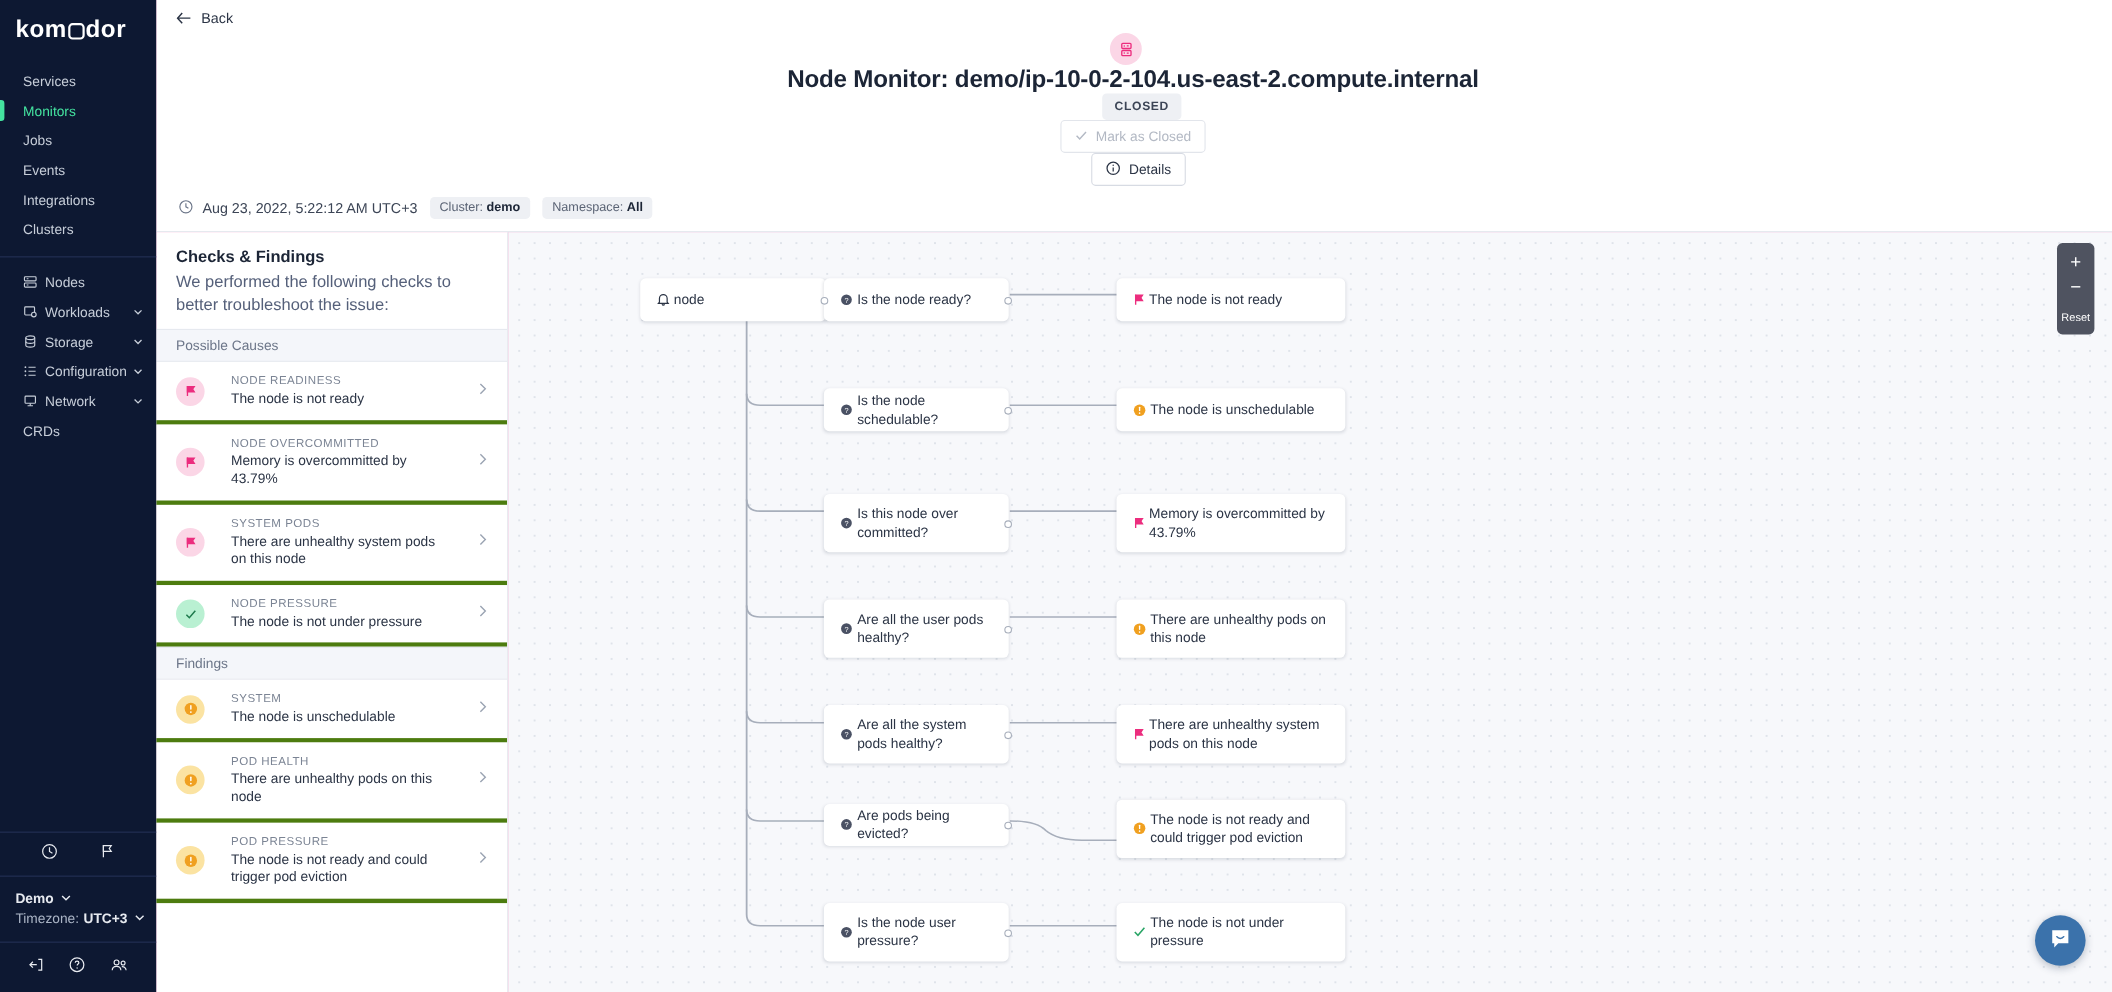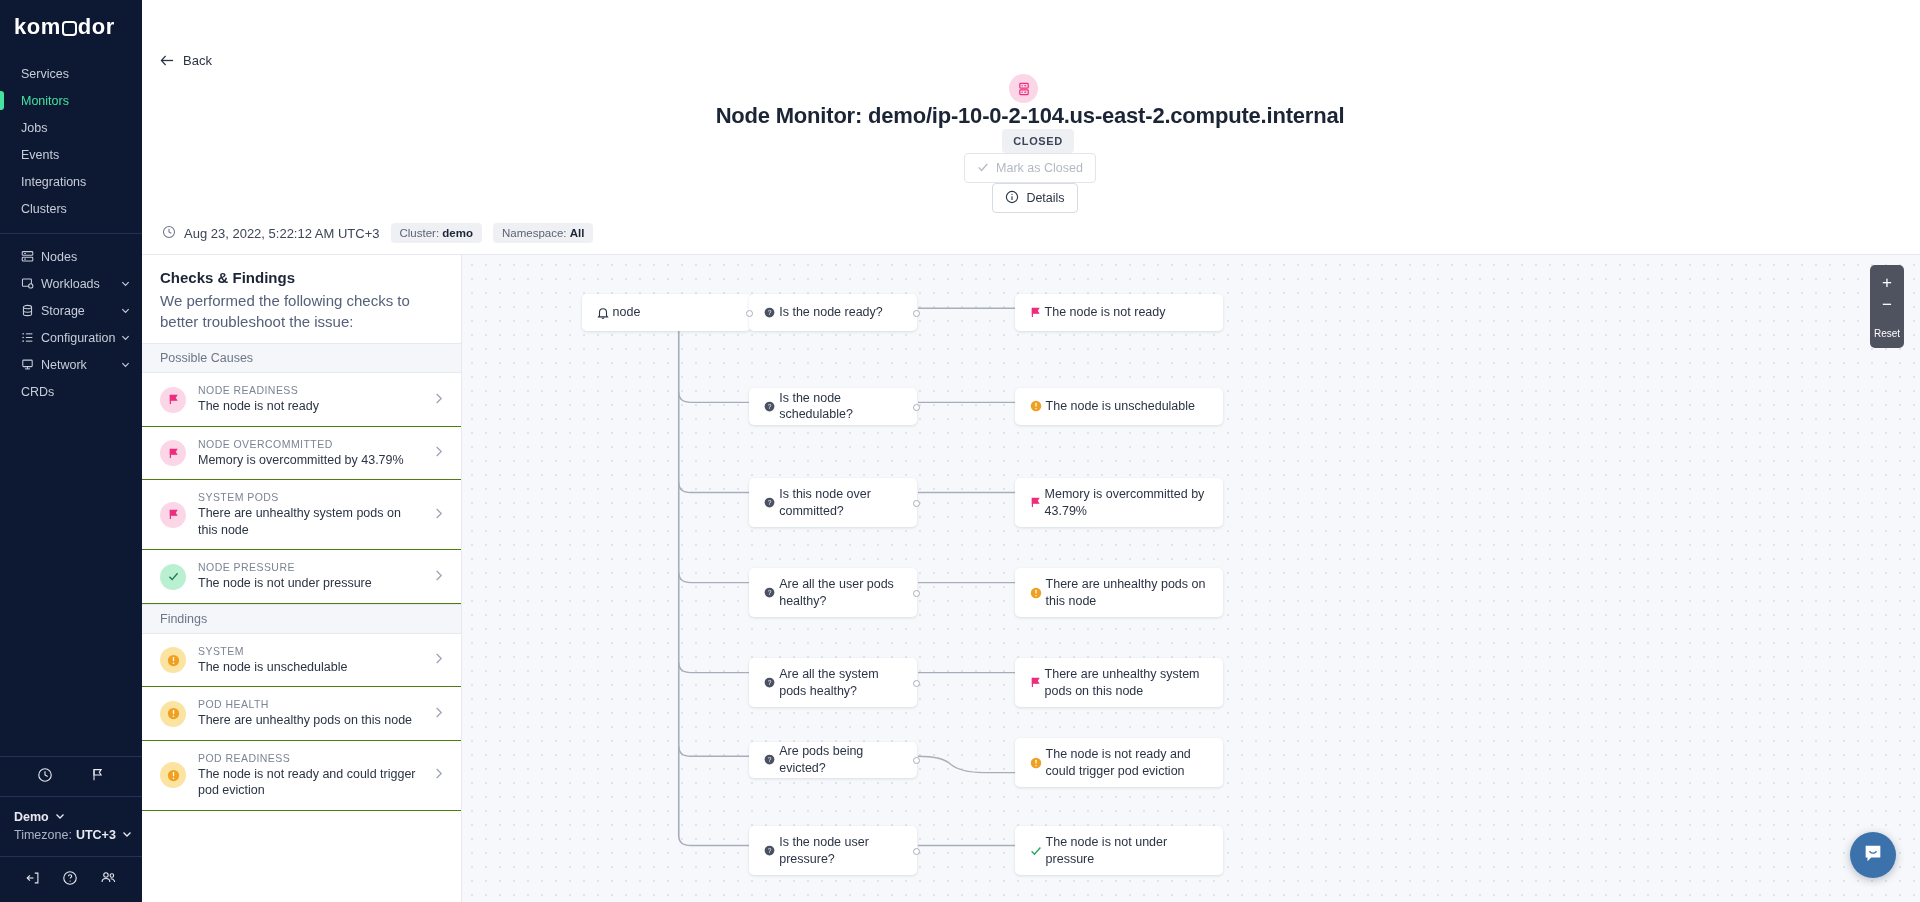--- a/index.html
+++ b/index.html
@@ -55,21 +55,21 @@
   .sb-ctx-line { display: flex; align-items: center; font-size: 12.5px; color: #e7eaf0; margin: 4px 0; }
   .sb-ctx-line .lbl { color: #aab4c5; margin-right: 4px; }
   .sb-ctx-line b { font-weight: 700; }
   .sb-ctx-line .cv { margin-left: 6px; }
   .sb-bottom-row {
     height: 46px; display: flex; align-items: center; justify-content: space-around;
     border-top: 1px solid #243055; padding: 0 14px;
   }
 
   
-  .main { flex: 1 1 auto; display: flex; flex-direction: column; min-width:0; background: #ec4899; margin-top: 44px;}
+  .main { flex: 1 1 auto; display: flex; flex-direction: column; min-width:0; background: #ec4899;}
   .topbar { background:#fff; border-bottom: 1px solid #e6e9ef; padding: 0 0 0 0; }
   .back-row { display: flex; align-items: center; padding: 9px 0 0 18px; font-size: 13px; color: #2b3445; }
   .back-row .bk-ico { margin-right: 8px; display:flex; }
   .back-row span.t { cursor:pointer; }
   .title-row {
     display: flex; align-items: center; padding: 6px 22px 0 20px; flex-direction: column;
   }
   .title-badge-ico {
     width: 29px; height: 29px; border-radius: 50%;
     background: #fbd6e6; display:flex; align-items:center; justify-content:center;
@@ -107,22 +107,22 @@
     background: #fff; overflow: hidden;
   }
   .checks-head { padding: 14px 18px 11px 18px; }
   .checks-title { font-size: 15px; font-weight: 700; color: #1c2536; margin-bottom: 5px; }
   .checks-sub { font-size: 15px; color: #55607a; line-height: 1.38; }
   .group-head {
     background: #f4f6fa; border-top: 1px solid #e6e9ef; border-bottom: 1px solid #e6e9ef;
     padding: 7px 18px; font-size: 12.5px; color: #6c7689;
   }
   .check-row {
-    display: flex; align-items: center; gap: 12px;
-    padding: 11px 14px 11px 18px; border-bottom: 1px solid #4d7c0f; cursor: pointer;
+    display: flex; align-items: center; gap: 24px;
+    padding: 11px 14px 11px 18px; border-bottom: 4px solid #4d7c0f; cursor: pointer;
     background: #fff;
   }
   .badge-ico { width: 26px; height: 26px; border-radius: 50%; flex:0 0 26px; display:flex; align-items:center; justify-content:center; }
   .badge-ico.pink { background: #fbd6e6; }
   .badge-ico.green { background: #b9f0d2; }
   .badge-ico.amber { background: #fbe3a2; }
   .check-txt { flex: 1 1 auto; min-width: 0; }
   .check-kicker { font-size: 10.5px; letter-spacing: .45px; color: #7b8494; margin-bottom: 2px; }
   .check-desc { font-size: 12.5px; color: #2b3445; line-height: 1.32; }
   .chev-r { flex: 0 0 auto; color: #9aa3b2; padding-right: 4px; }
@@ -536,21 +536,21 @@
 
         <div class="check-row">
           <span class="badge-ico amber">
             <svg width="15" height="15" viewBox="0 0 16 16">
                 <circle cx="8" cy="8" r="6" fill="#f0a020"></circle>
                 <rect x="7.3" y="4.2" width="1.4" height="4.6" rx=".7" fill="#fff"></rect>
                 <circle cx="8" cy="11" r=".85" fill="#fff"></circle>
               </svg>
           </span>
           <div class="check-txt">
-            <div class="check-kicker">POD READINESS</div>
+            <div class="check-kicker">POD PRESSURE</div>
             <div class="check-desc">The node is not ready and could trigger pod eviction</div>
           </div>
           <span class="chev-r">
             <svg width="9" height="13" viewBox="0 0 10 14" fill="none" stroke="#9aa3b2" stroke-width="1.4">
                 <polyline points="3,2 8,7 3,12"></polyline>
               </svg>
           </span>
         </div>
       </section>
 

